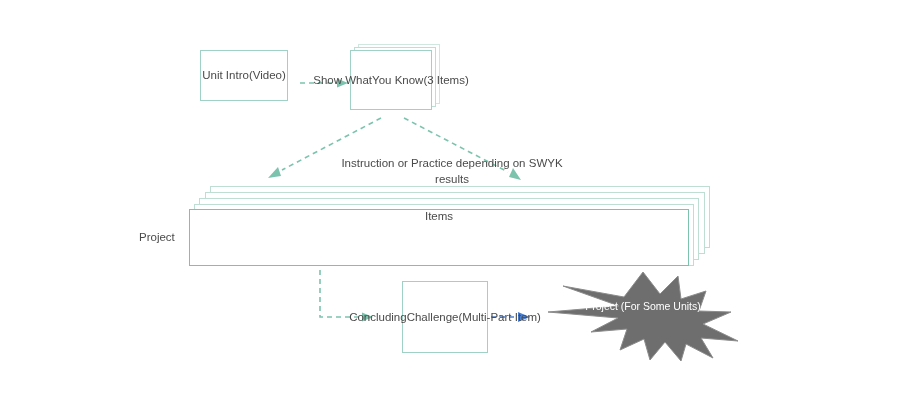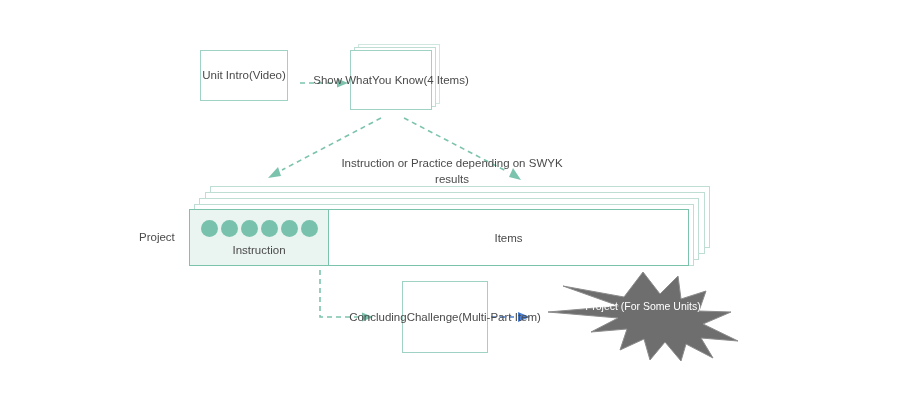--- a/index.html
+++ b/index.html
@@ -82,21 +82,20 @@
     gap: 3px;
   }
   .dot {
     width: 17px; height: 17px;
     border-radius: 50%;
     background: #78c2ad;
   }
   #items-cell {
     flex: 1;
     display: flex;
-    align-items: center;
     justify-content: center;
     font-size: 11.5px;
     color: #4a4a4a;
   }
   #lessons-label {
     position: absolute;
     left: 139px; top: 231px;
     font-size: 11.5px;
     color: #4a4a4a;
     white-space: nowrap;
@@ -173,45 +172,34 @@
   <div class="box" id="unit-intro">
     <span class="line">Unit Intro</span>
     <span class="line">(Video)</span>
   </div>
 
   <div class="box" id="swyk-shadow-2"></div>
   <div class="box" id="swyk-shadow-1"></div>
   <div class="box" id="swyk-main">
     <span class="line">Show What</span>
     <span class="line">You Know</span>
-    <span class="line">(4 Items)</span>
+    <span class="line">(3 Items)</span>
   </div>
 
   <div id="branch-caption">
     <span class="line">Instruction or Practice</span>
     <span class="line">depending on SWYK results</span>
   </div>
 
   <div class="lesson-sheet" id="lesson-sheet-4"></div>
   <div class="lesson-sheet" id="lesson-sheet-3"></div>
   <div class="lesson-sheet" id="lesson-sheet-2"></div>
   <div class="lesson-sheet" id="lesson-sheet-1"></div>
 
   <div id="lesson-front">
-    <div id="instruction-cell">
-      <div id="dots-row">
-        <span class="dot"></span>
-        <span class="dot"></span>
-        <span class="dot"></span>
-        <span class="dot"></span>
-        <span class="dot"></span>
-        <span class="dot"></span>
-      </div>
-      <span id="instruction-label">Instruction</span>
-    </div>
     <div id="items-cell">
       <span>Items</span>
     </div>
   </div>
 
   <div id="lessons-label">Project</div>
 
   <div class="box" id="concluding">
     <span class="line">Concluding</span>
     <span class="line">Challenge</span>

